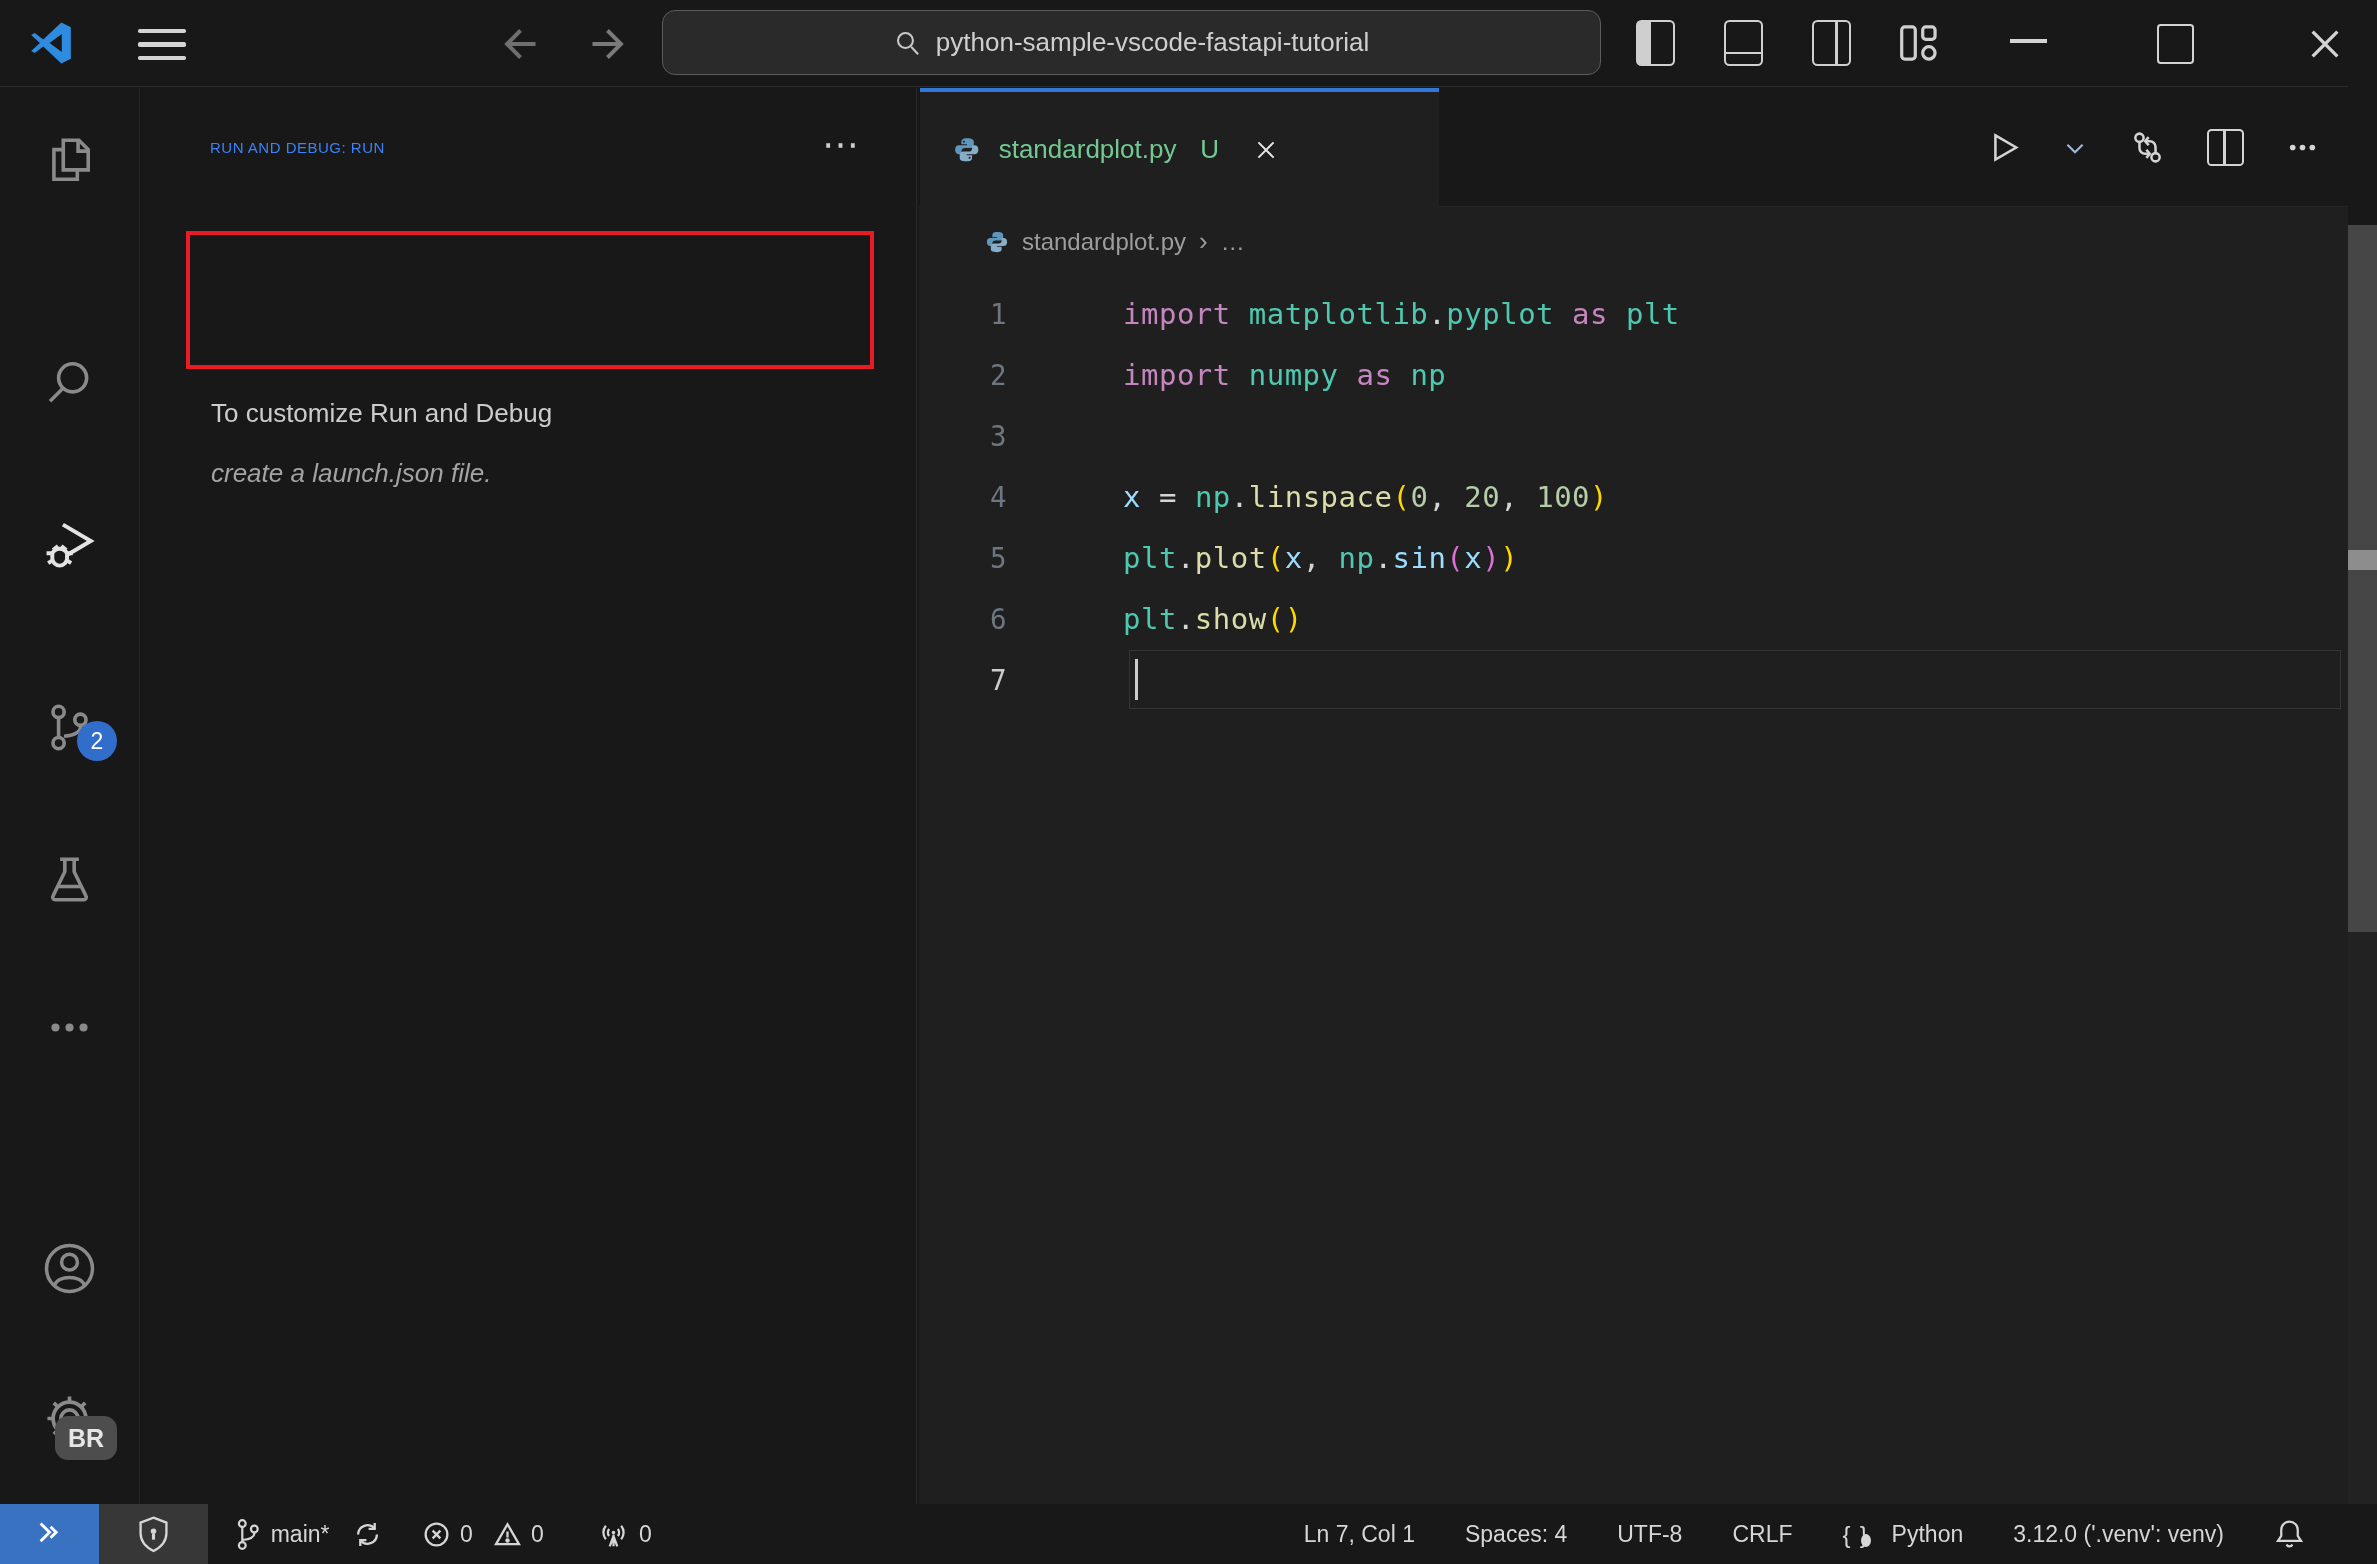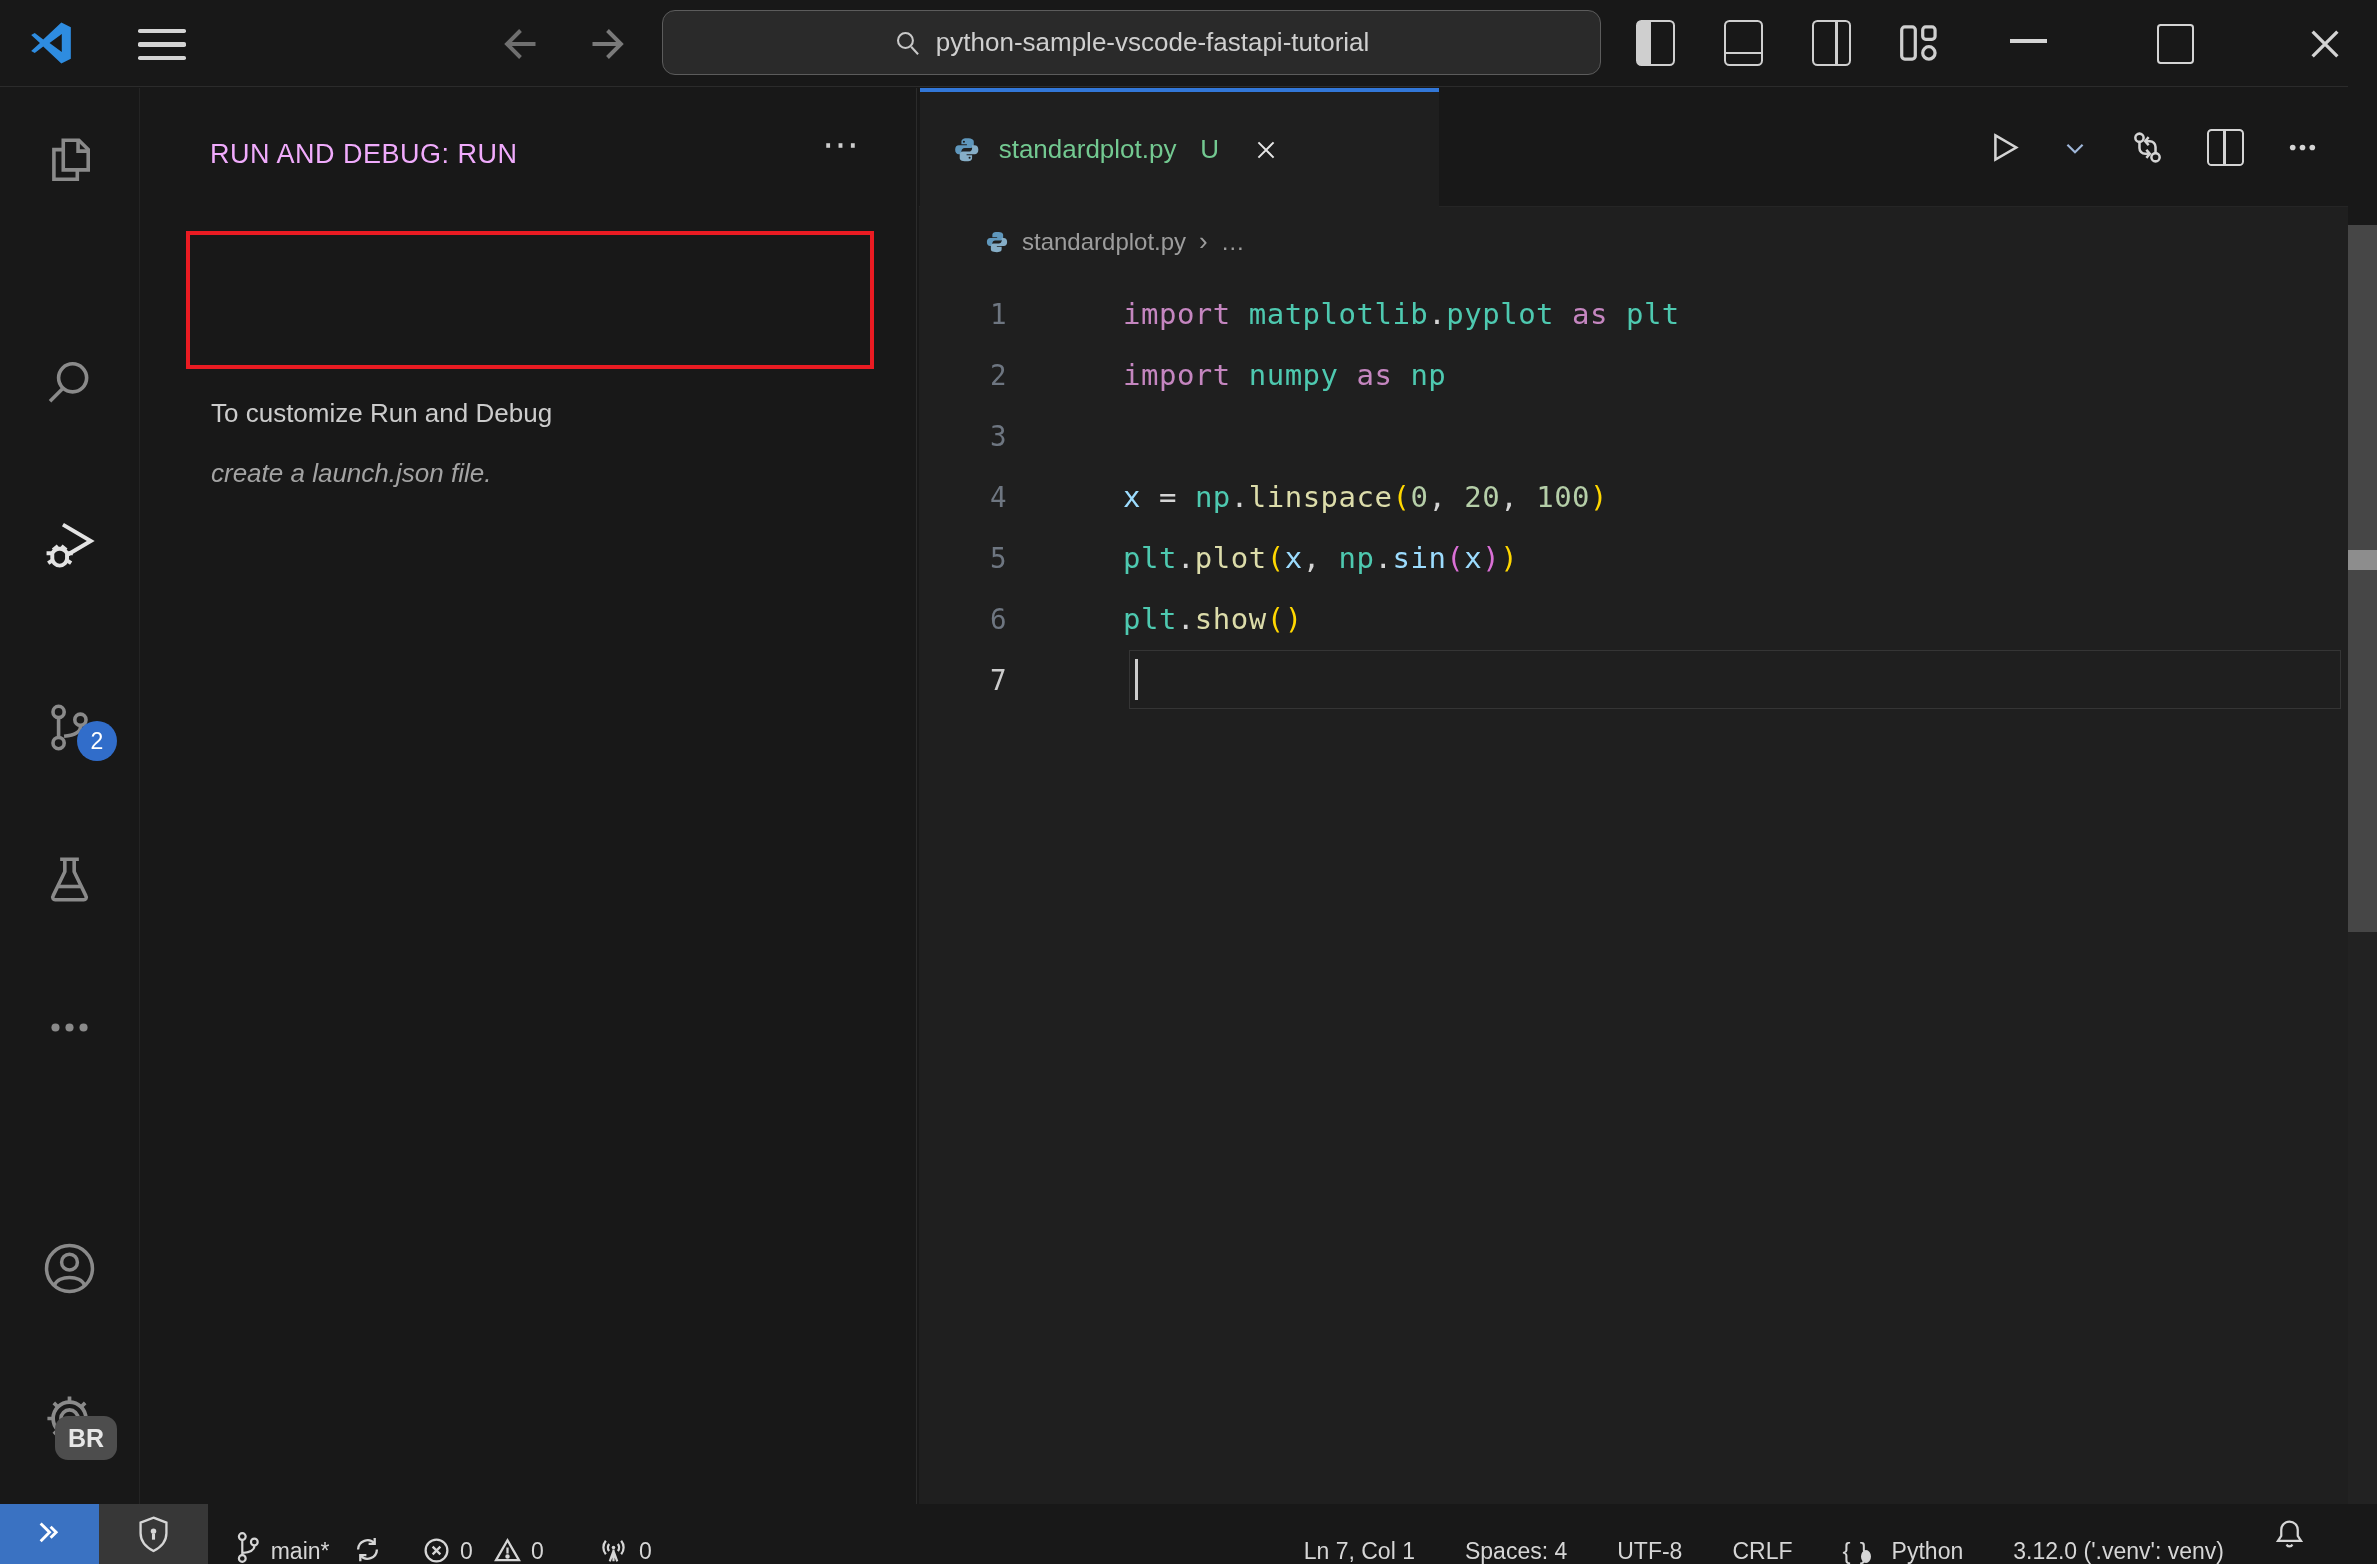--- a/index.html
+++ b/index.html
@@ -36,22 +36,22 @@
   .badge { position:absolute; border-radius:50%; background:#316dca; color:#fff;
            font-size:23px; display:flex; align-items:center; justify-content:center; }
   #scm-badge { left:77px; top:44px; width:40px; height:40px; }
   #gear-badge { position:absolute; left:55px; top:48px; width:62px; height:44px;
                 background:#4d4d4d; border-radius:13px; color:#e6e6e6; font-size:25px;
                 display:flex; align-items:center; justify-content:center; font-weight:bold; }
 
   
   #sidebar { position:absolute; left:139px; top:88px; width:778px; height:1416px;
              background:#181818; border-left:0.9px solid #242424; border-right:0.9px solid #2b2b2b; }
-  #sidebar-header { position:absolute; left:70px; top:51px; color:#f0abfc;
-                    font-size:27px; letter-spacing:0.5px; }
+  #sidebar-header { position:absolute; left:70px; top:51px; color:#3b82f6;
+                    font-size:15px; letter-spacing:0.5px; }
   #sidebar-more { position:absolute; right:57px; top:35px; color:#cccccc; font-size:37px; }
   #red-highlight { position:absolute; left:46px; top:143px; width:688px; height:138px;
                    border:4.6px solid #ea1b22; }
   #run-debug-btn { position:absolute; left:70px; top:172px; width:643px; height:86px;
                    background:#3c77cb; border:none; border-radius:4.6px;
                    color:#ffffff; font-size:26.6px; font-family:"Liberation Sans",sans-serif; }
   .hintblock { position:absolute; left:71px; font-size:26px; line-height:60px; }
   #hint1 { top:295px; color:#cccccc; }
   #hint2 { top:458px; }
   .linktext { color:#a3a3a3;font-style:italic; }
@@ -87,21 +87,21 @@
   
   #bgwin { position:absolute; left:2348px; top:0; width:29px; height:1564px; background:#1d1d1d; }
   #bgwin-top { position:absolute; left:0; top:0; width:29px; height:225px; background:#181818; }
   #bgwin-grey { position:absolute; left:0; top:225px; width:29px; height:707px; background:#464646; }
   #bgwin-thumb { position:absolute; left:0; top:325px; width:29px; height:20px; background:#8d8d8d; }
   #bgwin-bottom { position:absolute; left:0; top:932px; width:29px; height:633px; background:#222222; }
 
   
   #statusbar { position:absolute; left:0; top:1504px; width:2377px; height:61px; background:#181818;
                color:#d6d6d6; font-size:23px; }
-  .sb-item { display:flex; align-items:flex-end; gap:9.2px; height:61px; }
+  .sb-item { display:flex; align-items:center; gap:9.2px; height:61px; }
   #sb-left { position:absolute; left:0; top:0; height:61px; display:flex; align-items:center; }
   #sb-remote { width:99px; height:61px; background:#3a72c2; display:flex; align-items:center; justify-content:center; }
   #sb-shield { width:109px; height:61px; background:#373737; display:flex; align-items:center; justify-content:center; }
   #sb-right { position:absolute; right:72px; top:0; height:61px; display:flex; align-items:center; gap:50px; }
   .braces { position:relative; font-size:24px; letter-spacing:9.2px; padding-right:5.5px; }
   .braces::after { content:""; position:absolute; left:19px; bottom:1.8px; width:10px; height:13px;
                    border-radius:50%; background:#d6d6d6; }
   svg { display:block; }
 </style>
 </head>

